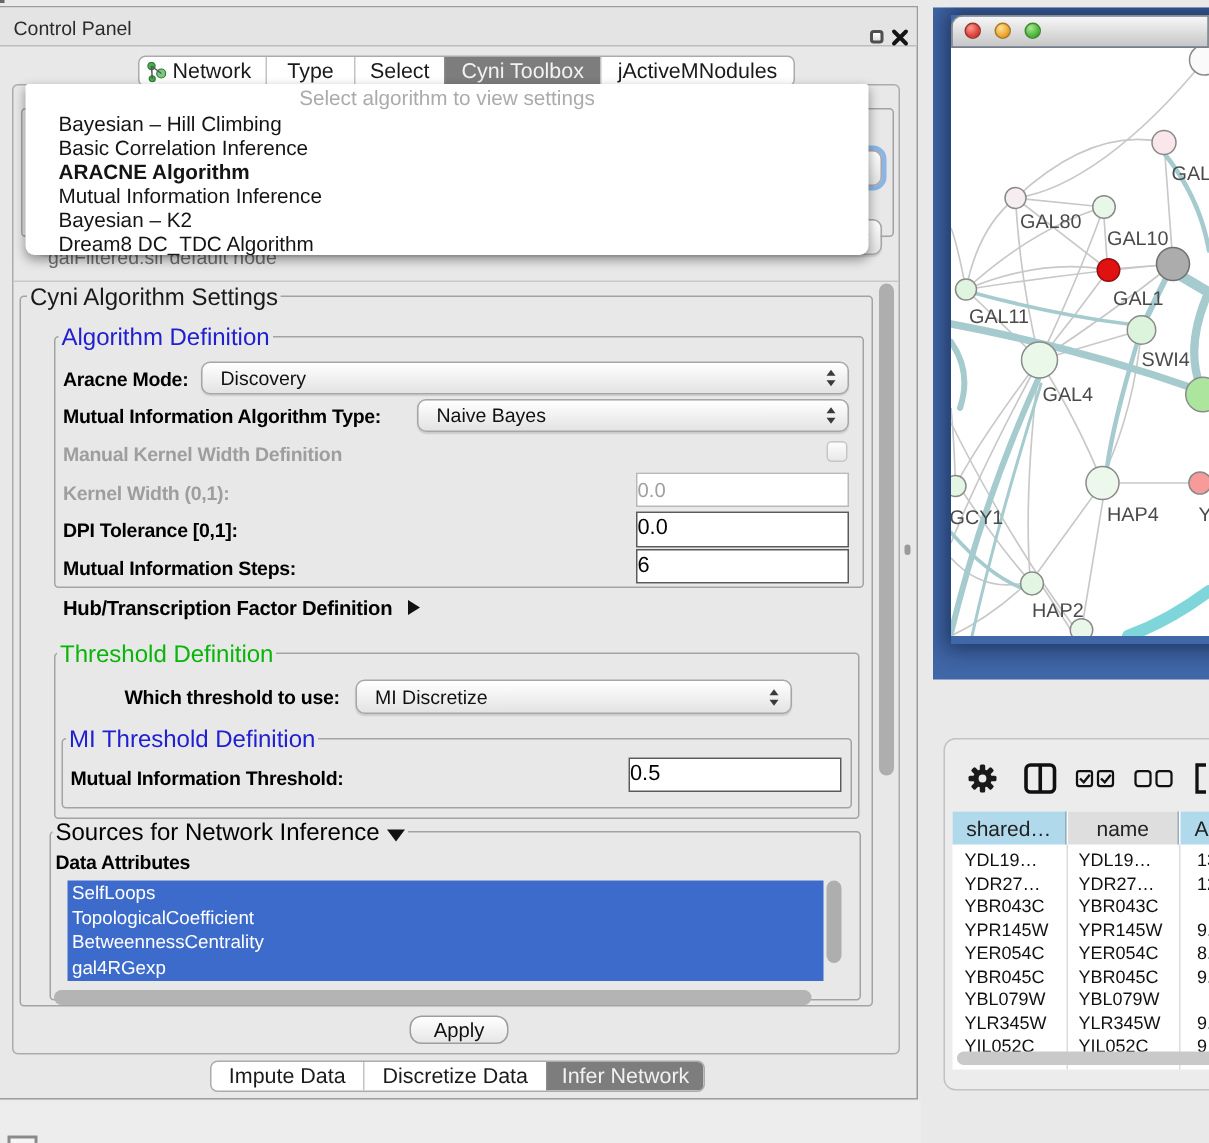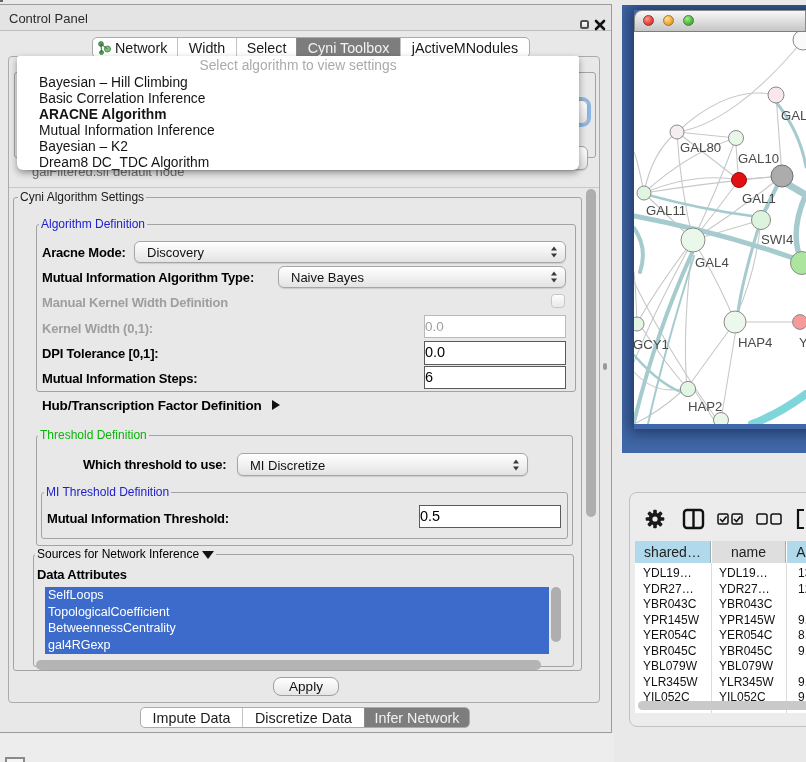--- a/index.html
+++ b/index.html
@@ -17,21 +17,21 @@
 .seg .s { display:flex; align-items:center; justify-content:center; border-left:1px solid #c3c3c3; white-space:nowrap; }
 .seg .s:first-child { border-left:none; }
 #toptabs .s:first-child { justify-content:flex-start; padding-left:5px; }
 .seg .sel { background:#7d7d7d; color:#f2f2f2; border-left:1px solid #8a8a8a; }
 #toptabs { left:92px; top:37px; }
 #bottabs { left:140px; top:707px; }
 
 #content { left:8px; top:56px; width:592px; height:647px; border:1px solid #ababab; border-radius:4px; background:#e8e8e8; }
 
 .gbox { position:absolute; border:1px solid #a3a3a3; border-radius:3px; }
-.gtitle { position:absolute; background:#e8e8e8; padding:0 2px; font-size:12px; white-space:nowrap; }
+.gtitle { position:absolute; background:#e8e8e8; padding:0 2px; font-size:16px; white-space:nowrap; }
 
 .combo { position:absolute; background:linear-gradient(#ffffff,#e3e3e3); border:1px solid #a6a6a6; border-radius:6px; box-shadow:0 1px 1px rgba(0,0,0,0.12); font-size:13px; color:#111; }
 .combo .ct { position:absolute; left:12px; top:50%; transform:translateY(-50%); white-space:nowrap; }
 .arr { position:absolute; right:8px; top:50%; width:6px; height:11px; transform:translateY(-50%); }
 .arr:before { content:""; position:absolute; left:0; top:0; border-left:3px solid transparent; border-right:3px solid transparent; border-bottom:4px solid #3a3a3a; }
 .arr:after { content:""; position:absolute; left:0; bottom:0; border-left:3px solid transparent; border-right:3px solid transparent; border-top:4px solid #3a3a3a; }
 .lbl { position:absolute; font-size:13px; letter-spacing:-0.2px; font-weight:bold; color:#000; white-space:nowrap; }
 .dis { color:#9e9e9e; }
 .field { position:absolute; background:#fff; font-size:13px; text-align:left; padding-right:15px; }
 
@@ -80,21 +80,21 @@
   </div>
 
 <div id="toptabs" class="abs seg">
   <div class="s" style="width:84px;"><svg width="13" height="14" viewBox="0 0 13 14" style="margin-right:4px;">
         <circle cx="3" cy="3" r="2.4" fill="#4caf50" stroke="#2d7a31" stroke-width="0.8"></circle>
         <circle cx="9.5" cy="8" r="3" fill="#7cc87f" stroke="#2d7a31" stroke-width="0.8"></circle>
         <circle cx="3.5" cy="11.5" r="2" fill="#4caf50" stroke="#2d7a31" stroke-width="0.8"></circle>
         <line x1="3" y1="3" x2="9.5" y2="8" stroke="#555" stroke-width="1"></line>
         <line x1="3" y1="3" x2="3.5" y2="11.5" stroke="#555" stroke-width="1"></line>
       </svg>Network</div>
-  <div class="s" style="width:59px;">Width</div>
+  <div class="s" style="width:59px;">Type</div>
   <div class="s" style="width:60px;">Select</div>
   <div class="s sel" style="width:104px;">Cyni Toolbox</div>
   <div class="s" style="width:129px;">jActiveMNodules</div>
 </div>
 
 <div id="popup" class="abs">
   <div class="hint">Select algorithm to view settings</div>
   <div class="it" style="top:19px;">Bayesian – Hill Climbing</div>
   <div class="it" style="top:35px;">Basic Correlation Inference</div>
   <div class="it" style="top:51px; font-weight:bold;">ARACNE Algorithm</div>

